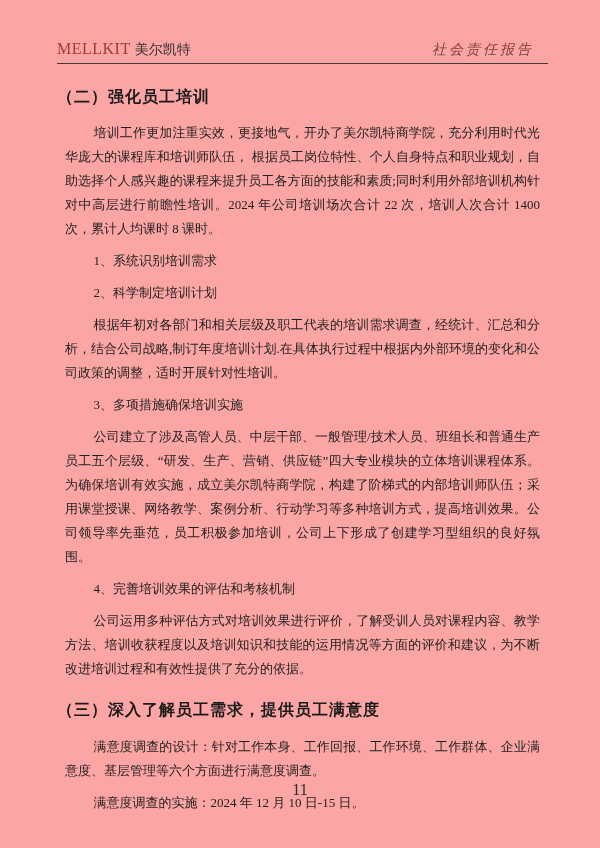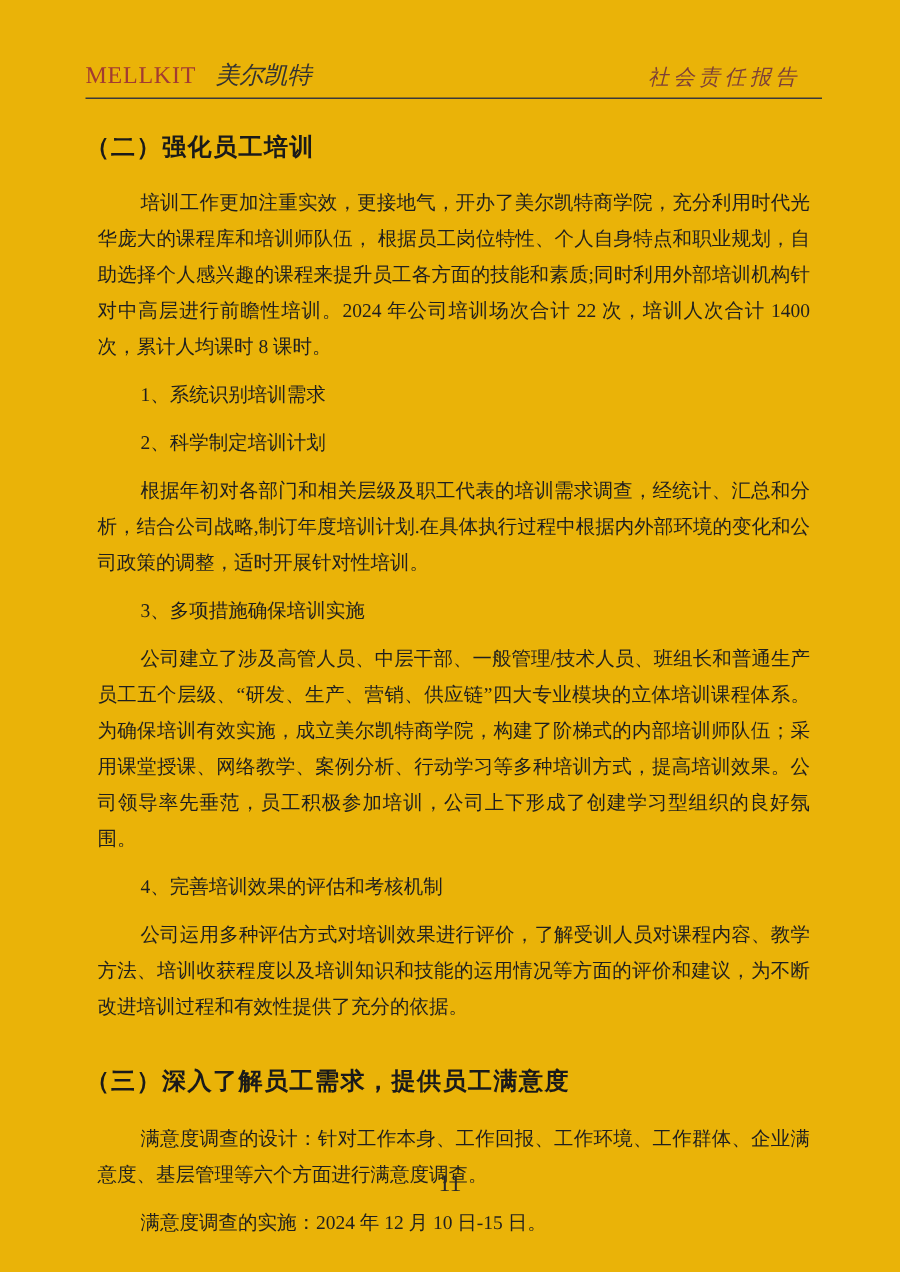--- a/index.html
+++ b/index.html
@@ -5,21 +5,21 @@
   html, body { margin: 0; padding: 0; }
   body {
     background: #e9e9e7;
     font-family: "Liberation Serif", "DejaVu Serif", serif;
   }
   .page {
     position: relative;
     width: 600px;
     height: 848px;
     margin: 0 auto;
-    background: #eab308;
+    background: #fca5a5;
     color: #1f1f1f;
     overflow: hidden;
   }
   .content {
     position: absolute;
     left: 57px;
     top: 40px;
     width: 491px;
   }
   
@@ -31,43 +31,42 @@
     padding-bottom: 4px;
   }
   .brand { display: flex; align-items: baseline; }
   .brand-en {
     font-family: "Liberation Serif", serif;
     font-size: 16px;
     letter-spacing: 0.5px;
     color: #a23b32;
   }
   .brand-cn {
-    font-size: 16px;
+    font-size: 14px;
     color: #333333;
-    margin-left: 13px;
-    font-style: italic;
+    margin-left: 4px;
   }
   .report-title {
     font-size: 14px;
     font-style: italic;
     letter-spacing: 3px;
     color: #7d4038;
     padding-right: 14px;
   }
   
   .sec-heading {
     margin: 22px 0 0 0;
     font-family: "Liberation Sans", "DejaVu Sans", sans-serif;
     font-weight: bold;
     font-size: 16px;
     letter-spacing: 1px;
     color: #1a1a1a;
     line-height: 22px;
   }
-  .sec-heading.second { margin-top: 28px; margin-bottom: 14px; }
+  .sec-heading.second { margin-top: 18px; margin-bottom: 14px; }
   
   .body-text {
     margin-top: 13px;
     font-size: 13px;
     line-height: 24px;
   }
   .body-text p {
     margin: 8px;
     text-indent: 2.2em;
     text-align: justify;

